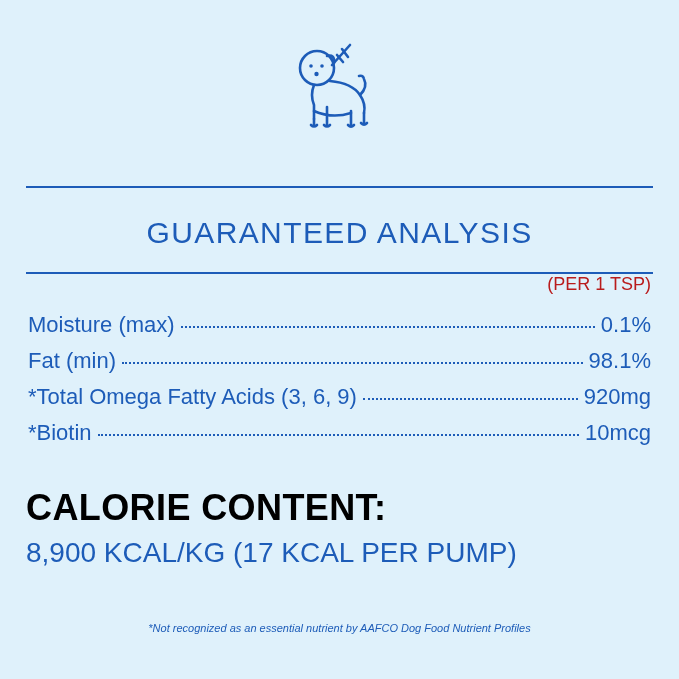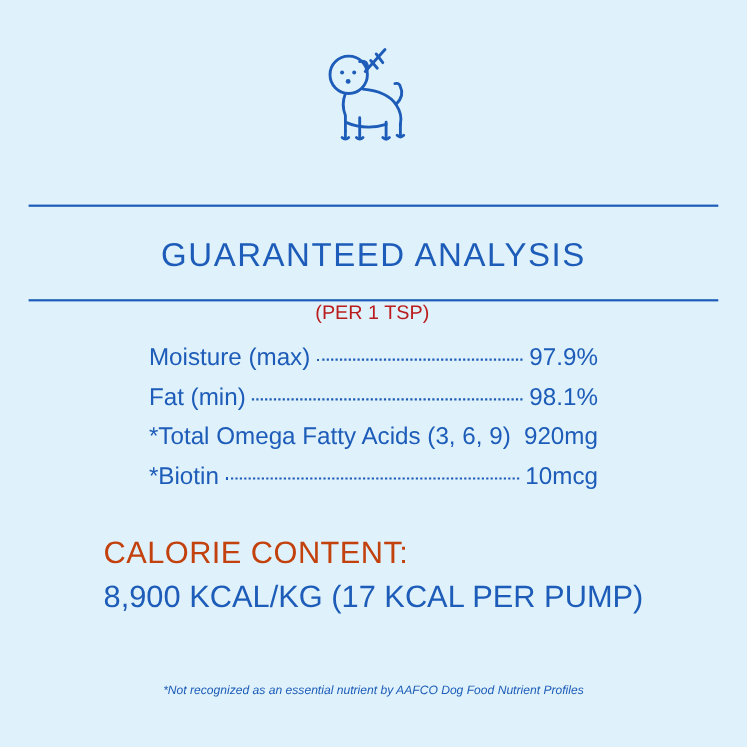--- a/index.html
+++ b/index.html
@@ -15,21 +15,20 @@
     overflow: hidden;
   }
   .page {
     position: relative;
     width: 679px;
     height: 679px;
     box-sizing: border-box;
     padding: 0 26px;
     display: flex;
     flex-direction: column;
-    align-items: center;
   }
 
   
   .icon-wrap {
     height: 186px;
     display: flex;
     align-items: center;
     justify-content: center;
   }
   .dog-icon {
@@ -89,24 +88,24 @@
   }
   .row .value {
     flex: 0 0 auto;
   }
 
   
   .calorie {
     padding-top: 36px;
   }
   .calorie-heading {
-    font-size: 28px;
-    font-weight: normal;
+    font-size: 36px;
+    font-weight: bold;
     letter-spacing: 0.4px;
-    color: #c2410c;
+    color: #000000;
     padding-bottom: 8px;
   }
   .calorie-value {
     font-size: 28px;
     color: #1d5cb8;
   }
 
   
   .footnote {
     position: absolute;
@@ -163,21 +162,21 @@
 
   <div class="divider"></div>
 
   <div class="serving">(PER 1 TSP)</div>
 
   <div class="rows">
 
     <div class="row">
       <span class="label">Moisture (max)</span>
       <span class="dots"></span>
-      <span class="value">97.9%</span>
+      <span class="value">0.1%</span>
     </div>
 
     <div class="row">
       <span class="label">Fat (min)</span>
       <span class="dots"></span>
       <span class="value">98.1%</span>
     </div>
 
     <div class="row">
       <span class="label">*Total Omega Fatty Acids (3, 6, 9)</span>

